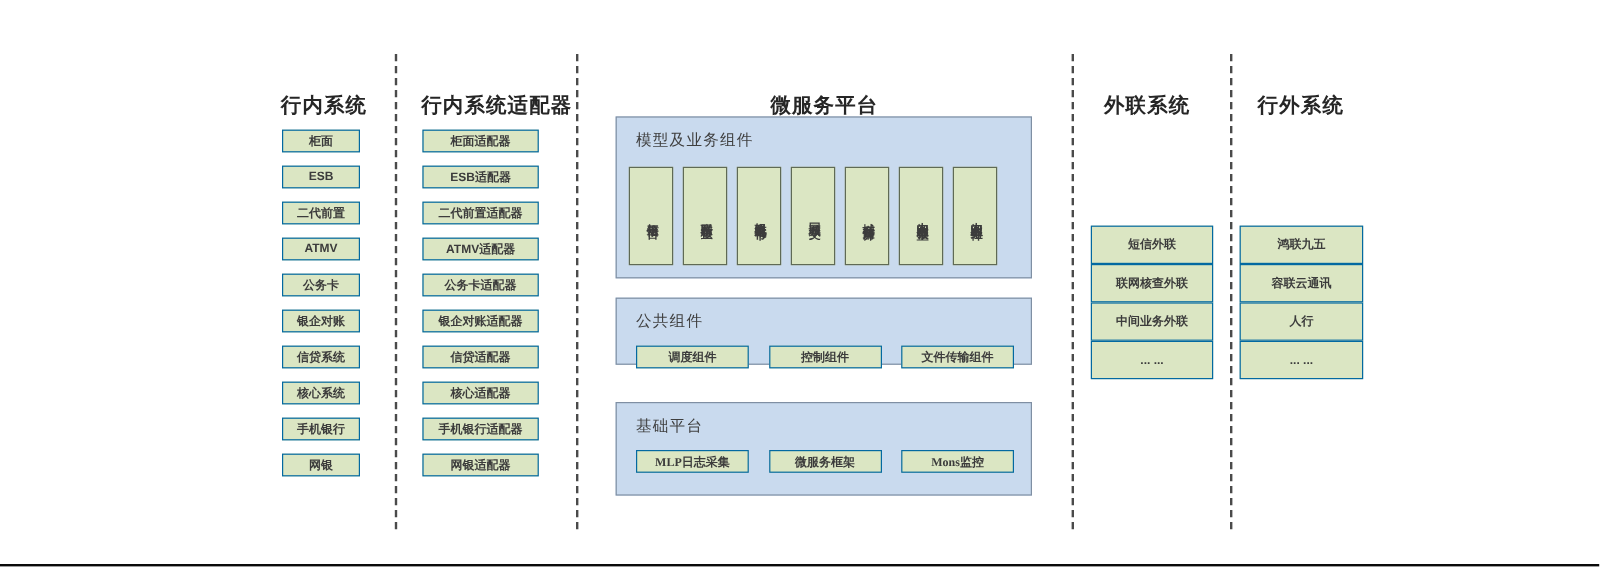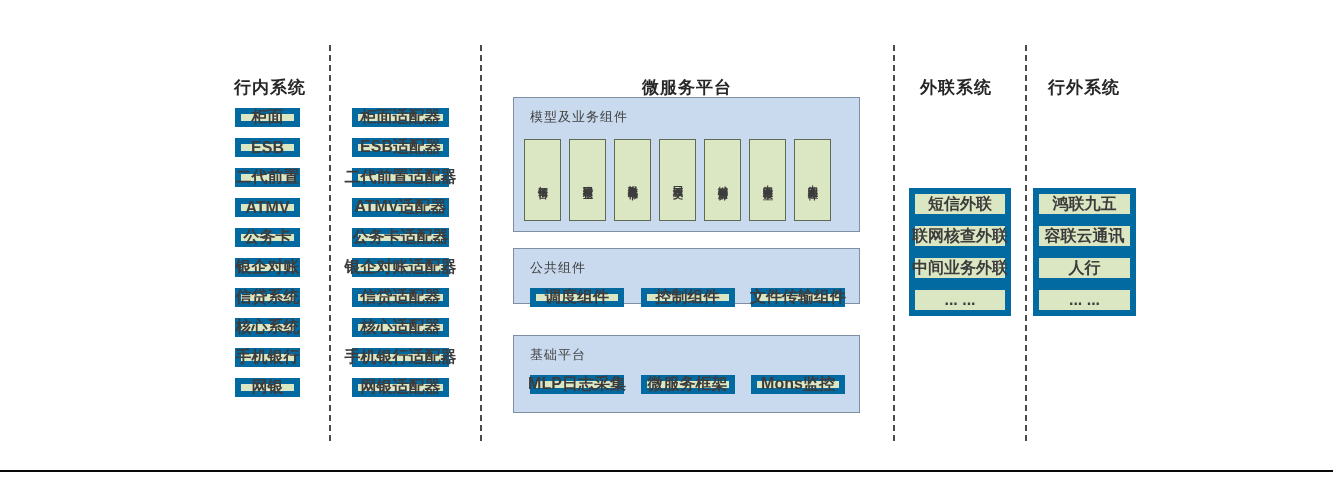--- a/index.html
+++ b/index.html
@@ -29,39 +29,40 @@
     letter-spacing: 1px;
     margin-top: 24px;
   }
   .stack {
     position: absolute;
     display: flex;
     flex-direction: column;
   }
   .node {
     background: #dbe6c3;
-    border: 6px solid #0369a1;
+    border: 1px solid #0369a1;
     box-sizing: border-box;
     display: flex;
     align-items: center;
     justify-content: center;
-    font-size: 16px;
+    font-size: 10px;
     font-weight: bold;
     color: #3c3c3c;
     white-space: nowrap;
   }
   .stack-sm .node { height: 19px; margin-bottom: 11px; }
   .stack-lg .node { height: 32px; margin-bottom: 0; text-align: center; }
   .panel {
     position: absolute;
     left: 513px;
     width: 347px;
     background: #c9daee;
     border: 1px solid #7f8fa3;
     box-sizing: border-box;
+    font-family: Liberation Serif, serif;
   }
   .panel-label {
     position: absolute;
     top: 10px;
     left: 16px;
     font-size: 13px;
     color: #3f3f3f;
     letter-spacing: 1px;
   }
   .vstack {
@@ -109,20 +110,21 @@
 <body>
 
 <div class="stage">
 
   <div class="sep" style="left:329px"></div>
   <div class="sep" style="left:480px"></div>
   <div class="sep" style="left:893px"></div>
   <div class="sep" style="left:1025px"></div>
 
   <div class="col-title" style="left:270px">行内系统</div>
+  <div class="col-title" style="left:414px">行内系统适配器</div>
   <div class="col-title" style="left:687px">微服务平台</div>
   <div class="col-title" style="left:956px">外联系统</div>
   <div class="col-title" style="left:1084px">行外系统</div>
 
   <div class="stack stack-sm" style="left:235px; top:108px; width:65px">
     <div class="node">柜面</div>
     <div class="node">ESB</div>
     <div class="node">二代前置</div>
     <div class="node">ATMV</div>
     <div class="node">公务卡</div>

